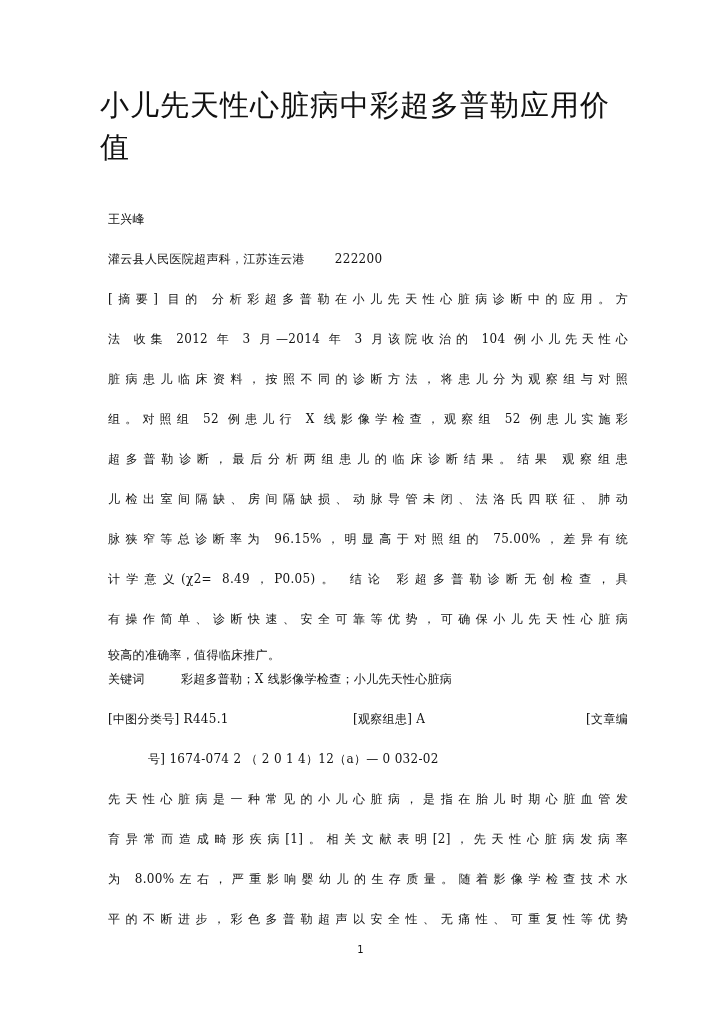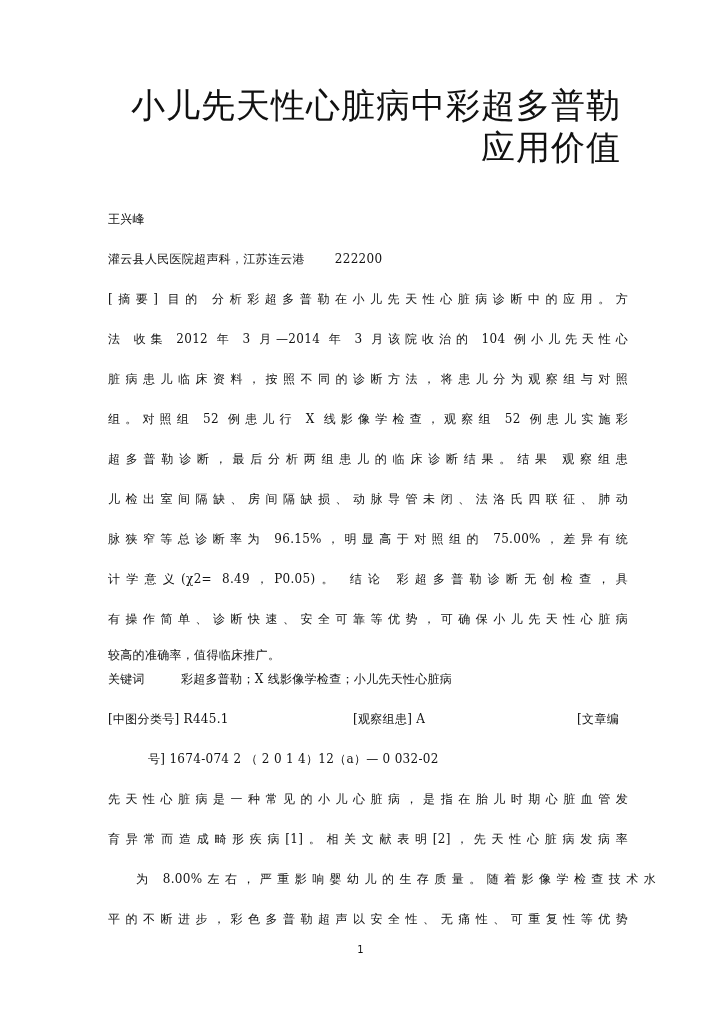--- a/index.html
+++ b/index.html
@@ -1,19 +1,19 @@
 <!DOCTYPE html>
 <html><head>
 <meta charset="utf-8">
 <style>
   html, body { margin: 0; padding: 0; background: #ffffff; }
   body { width: 721px; height: 1020px; position: relative; overflow: hidden;
          font-family: "DejaVu Serif", "Liberation Serif", serif; color: #111; }
   .title { position: absolute; left: 100px; width: 521px; top: 84px;
-           text-align: right; font-size: 34px; line-height: 42px; letter-spacing: 1px; }
+           text-align: left; font-size: 29px; line-height: 42px; letter-spacing: 1px; }
   .line { position: absolute; left: 108px; width: 520px; font-size: 12px;
           line-height: 20px; white-space: nowrap; letter-spacing: 0.3px; }
   .justify { text-align: justify; text-align-last: justify; }
   .pagenum { position: absolute; top: 944px; left: 0; width: 721px; text-align: center;
              font-size: 10px; font-family: "DejaVu Sans", sans-serif; }
   .gap { display: inline-block; }
 </style>
 </head>
 <body>
 
@@ -46,26 +46,26 @@
     <span>关键词</span><span class="gap" style="width:36px"></span><span>彩超多普勒；X 线影像学检查；小儿先天性心脏病</span>
   </div>
 
   <div class="line" style="top:709px;">
     <span>[中图分类号]</span>
     <span>R445.1</span>
     <span style="position:absolute; left:245px;">
       <span>[观察组患]</span>
       <span>A</span>
     </span>
-    <span style="position:absolute; right:9px;margin-left:20px;">[文章编</span>
+    <span style="position:absolute; right:0;margin-left:20px;">[文章编</span>
   </div>
 
   <div class="line" style="top:749px;margin-left:40px;">号] 1674-074 2 （ 2 0 1 4）12（a）— 0 032-02</div>
 
   <div>
     <div class="line justify" style="top:789px;">先天性心脏病是一种常见的小儿心脏病，是指在胎儿时期心脏血管发</div>
     <div class="line justify" style="top:829px;">育异常而造成畸形疾病[1]。相关文献表明[2]，先天性心脏病发病率</div>
-    <div class="line justify" style="top:869px;margin-left:28px;">为 8.00%左右，严重影响婴幼儿的生存质量。随着影像学检查技术水</div>
+    <div class="line justify" style="top:869px;">为 8.00%左右，严重影响婴幼儿的生存质量。随着影像学检查技术水</div>
     <div class="line justify" style="top:909px;">平的不断进步，彩色多普勒超声以安全性、无痛性、可重复性等优势</div>
   </div>
 
   <div class="pagenum">1</div>
 </div>
 
 </body></html>

